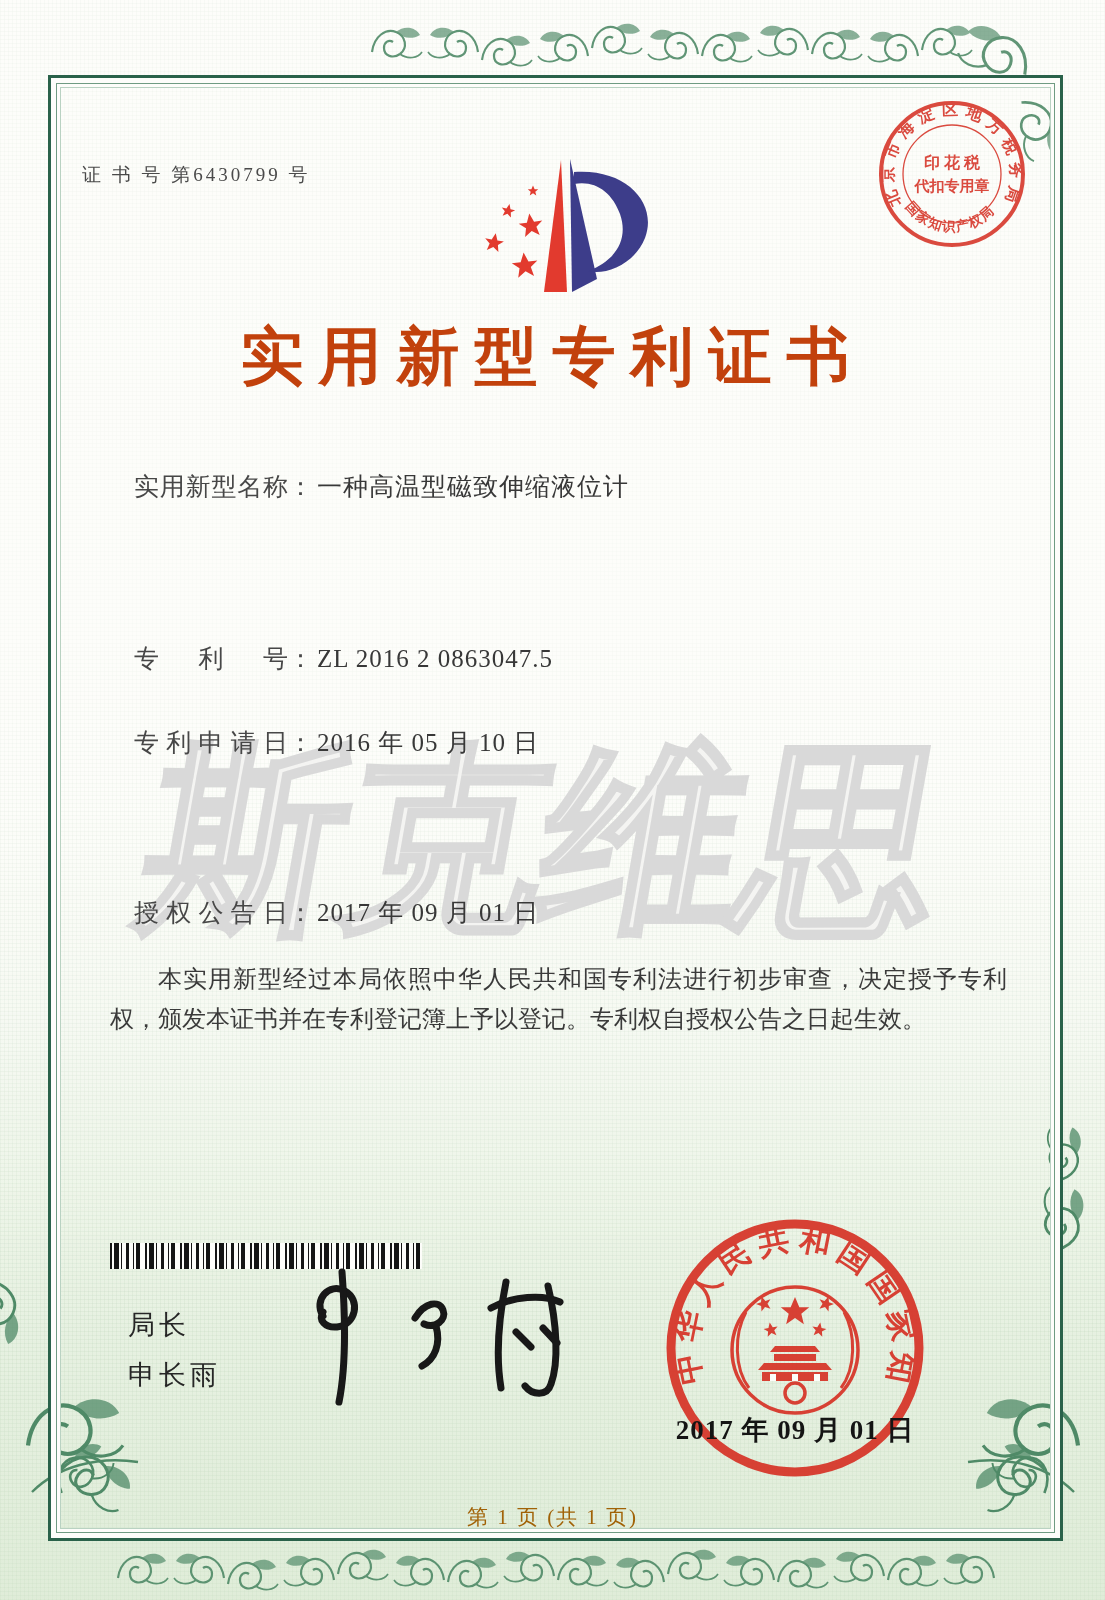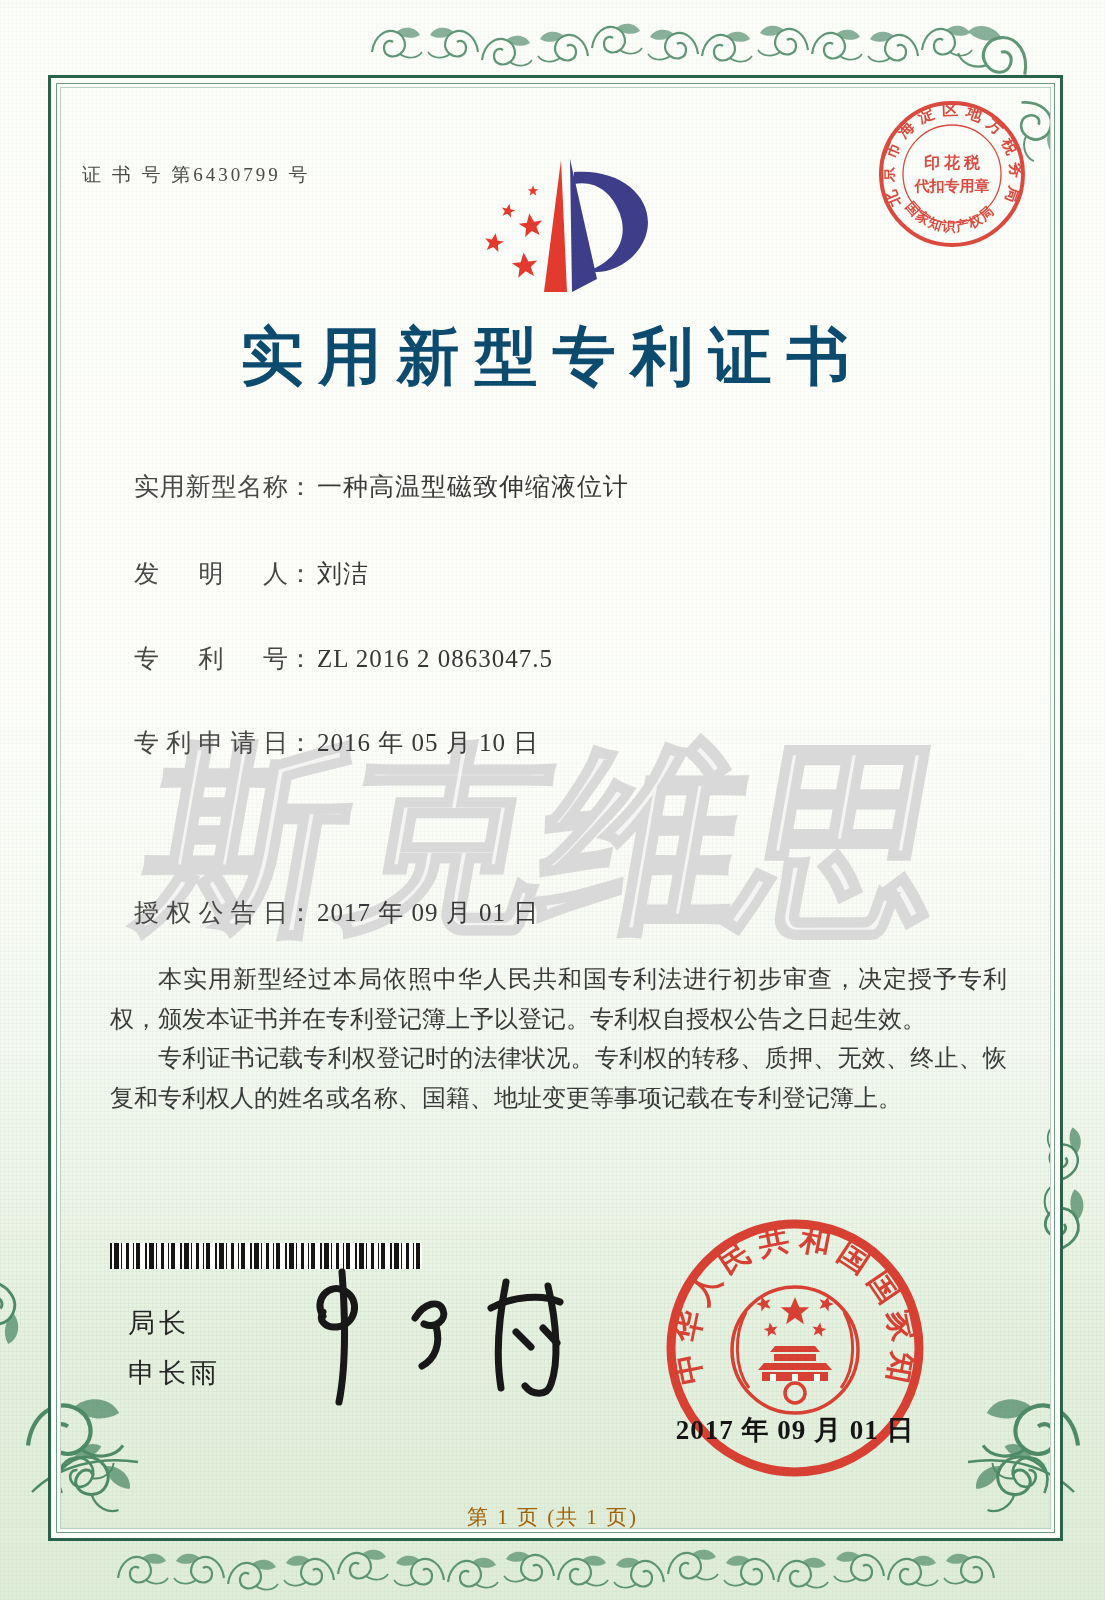--- a/index.html
+++ b/index.html
@@ -27,41 +27,41 @@
     box-shadow:inset 0 0 0 5px #fdfdfa, inset 0 0 0 6px var(--frame-green-light), inset 0 0 0 9px #fdfdfa, inset 0 0 0 10px #b9d2c2;}
 
   .watermark{position:absolute;left:148px;top:740px;z-index:2;
     font-family:"Liberation Sans","DejaVu Sans",sans-serif;font-weight:bold;font-size:200px;line-height:1;
     letter-spacing:-2px;color:#f4f4f2;-webkit-text-stroke:4px var(--watermark);
     transform:skewX(-10deg);white-space:nowrap;}
 
   .content{position:absolute;inset:0;z-index:5;}
   .cert-no{position:absolute;left:82px;top:162px;font-size:19px;letter-spacing:3px;color:#4a4a4a;}
   .title{position:absolute;left:0;right:0;top:314px;text-align:center;font-size:63px;font-weight:600;
-    letter-spacing:15px;color:#0c4a6e;}
+    letter-spacing:15px;color:#c2410c;}
 
   .logo{position:absolute;left:445px;top:142px;z-index:4;}
   .tax-stamp{position:absolute;left:876px;top:98px;z-index:6;opacity:.9;}
 
   .field-row{position:absolute;left:110px;font-size:25px;color:var(--ink-soft);white-space:nowrap;margin-left:24px;}
   .field-label{display:inline-block;width:154px;text-align:justify;text-align-last:justify;color:#474747;vertical-align:bottom;}
   .field-sep{color:#474747;}
   .field-value{margin-left:4px;color:#383838;letter-spacing:1px;}
 
   .body-text{position:absolute;left:110px;width:897px;top:960px;font-size:24px;line-height:39.5px;
     color:#3a3a3a;text-align:justify;}
   .body-text p{margin:0;text-indent:2em;}
 
   .barcode{position:absolute;left:110px;top:1243px;width:312px;height:26px;z-index:5;
     background:repeating-linear-gradient(90deg,
       #151515 0 2px, #fdfdfa 2px 4px, #151515 4px 9px, #fdfdfa 9px 11px,
       #151515 11px 12px, #fdfdfa 12px 16px, #151515 16px 19px, #fdfdfa 19px 23px,
       #151515 23px 24px, #fdfdfa 24px 26px, #151515 26px 30px, #fdfdfa 30px 35px);}
 
-  .director-block{position:absolute;left:128px;top:1300px;font-family:Liberation Mono, monospace;
+  .director-block{position:absolute;left:128px;top:1300px;font-family:Liberation Sans, sans-serif;
     font-size:27px;color:#262626;letter-spacing:4px;line-height:50px;}
   .signature{position:absolute;left:285px;top:1262px;z-index:6;}
 
   .office-seal{position:absolute;left:650px;top:1200px;z-index:6;opacity:.95;}
   .seal-date{position:absolute;left:650px;top:1412px;width:290px;text-align:center;z-index:7;
     font-size:27px;font-weight:bold;color:#141414;letter-spacing:1px;}
 
   .footer{position:absolute;left:0;right:0;top:1503px;text-align:center;font-size:21px;color:#a16207;letter-spacing:2px;z-index:5;}
 
   svg text{font-family:"Liberation Serif","DejaVu Serif",serif;}
@@ -151,36 +151,32 @@
         <path d="M125,17 L127,150 L152,137 Z"></path>
         <path d="M129,30 C182,26 213,62 200,96 C190,122 160,134 143,129 C170,119 184,98 175,72 C167,50 150,38 129,42 Z"></path>
       </g>
     </svg>
 
     <div class="title">实用新型专利证书</div>
 
     <div class="field-row" style="top:470px">
       <span class="field-label">实用新型名称</span><span class="field-sep">：</span><span class="field-value">一种高温型磁致伸缩液位计</span>
     </div>
-    <div class="field-row" style="top:557px">
-      <span class="field-label">发明人</span><span class="field-sep">：</span><span class="field-value">刘洁</span>
-    </div>
     <div class="field-row" style="top:642px">
       <span class="field-label">专利号</span><span class="field-sep">：</span><span class="field-value">ZL 2016 2 0863047.5</span>
     </div>
     <div class="field-row" style="top:726px">
       <span class="field-label">专利申请日</span><span class="field-sep">：</span><span class="field-value">2016 年 05 月 10 日</span>
     </div>
     <div class="field-row" style="top:896px">
       <span class="field-label">授权公告日</span><span class="field-sep">：</span><span class="field-value">2017 年 09 月 01 日</span>
     </div>
 
     <div class="body-text">
       <p>本实用新型经过本局依照中华人民共和国专利法进行初步审查，决定授予专利权，颁发本证书并在专利登记簿上予以登记。专利权自授权公告之日起生效。</p>
-      <p>专利证书记载专利权登记时的法律状况。专利权的转移、质押、无效、终止、恢复和专利权人的姓名或名称、国籍、地址变更等事项记载在专利登记簿上。</p>
     </div>
 
     <div class="barcode"></div>
 
     <div class="director-block">
       <div>局长</div>
       <div>申长雨</div>
     </div>
 
     <svg class="signature" width="300" height="145" viewBox="0 0 300 145">

